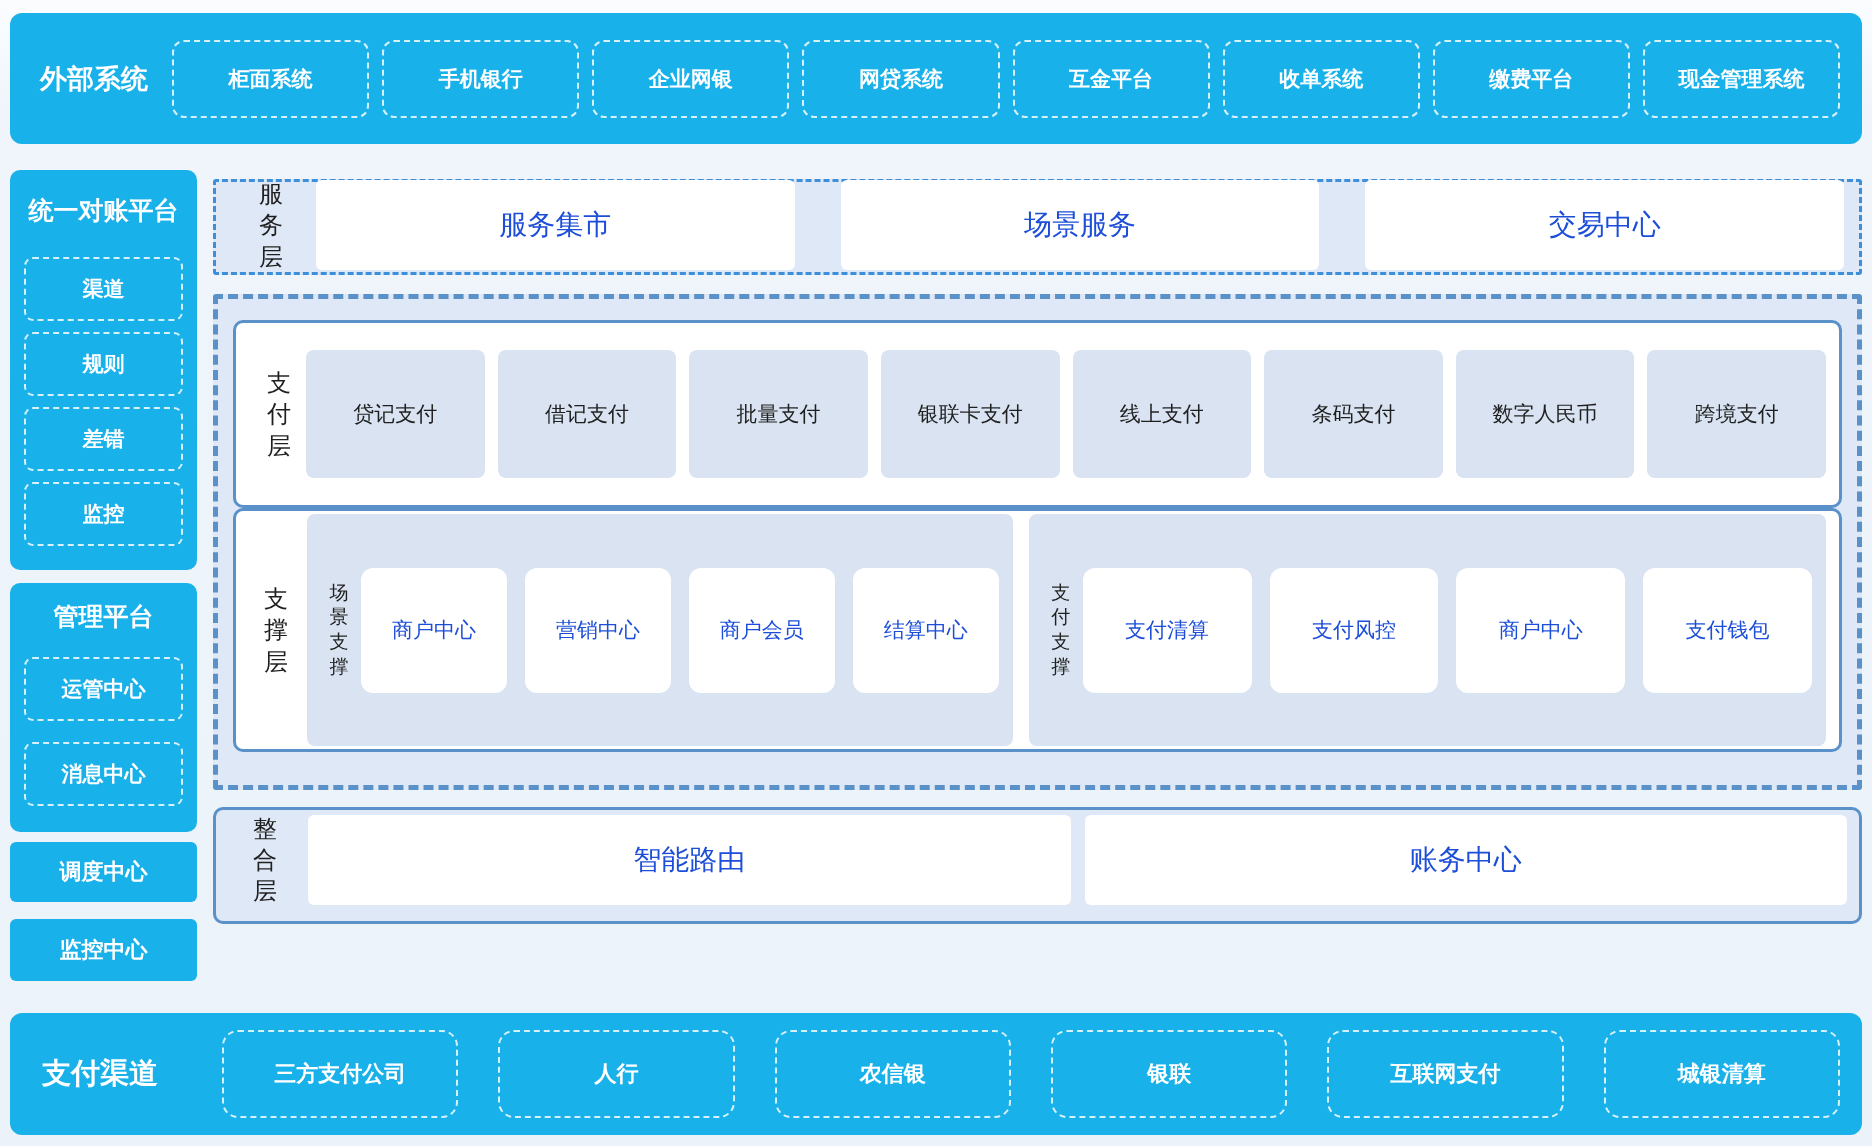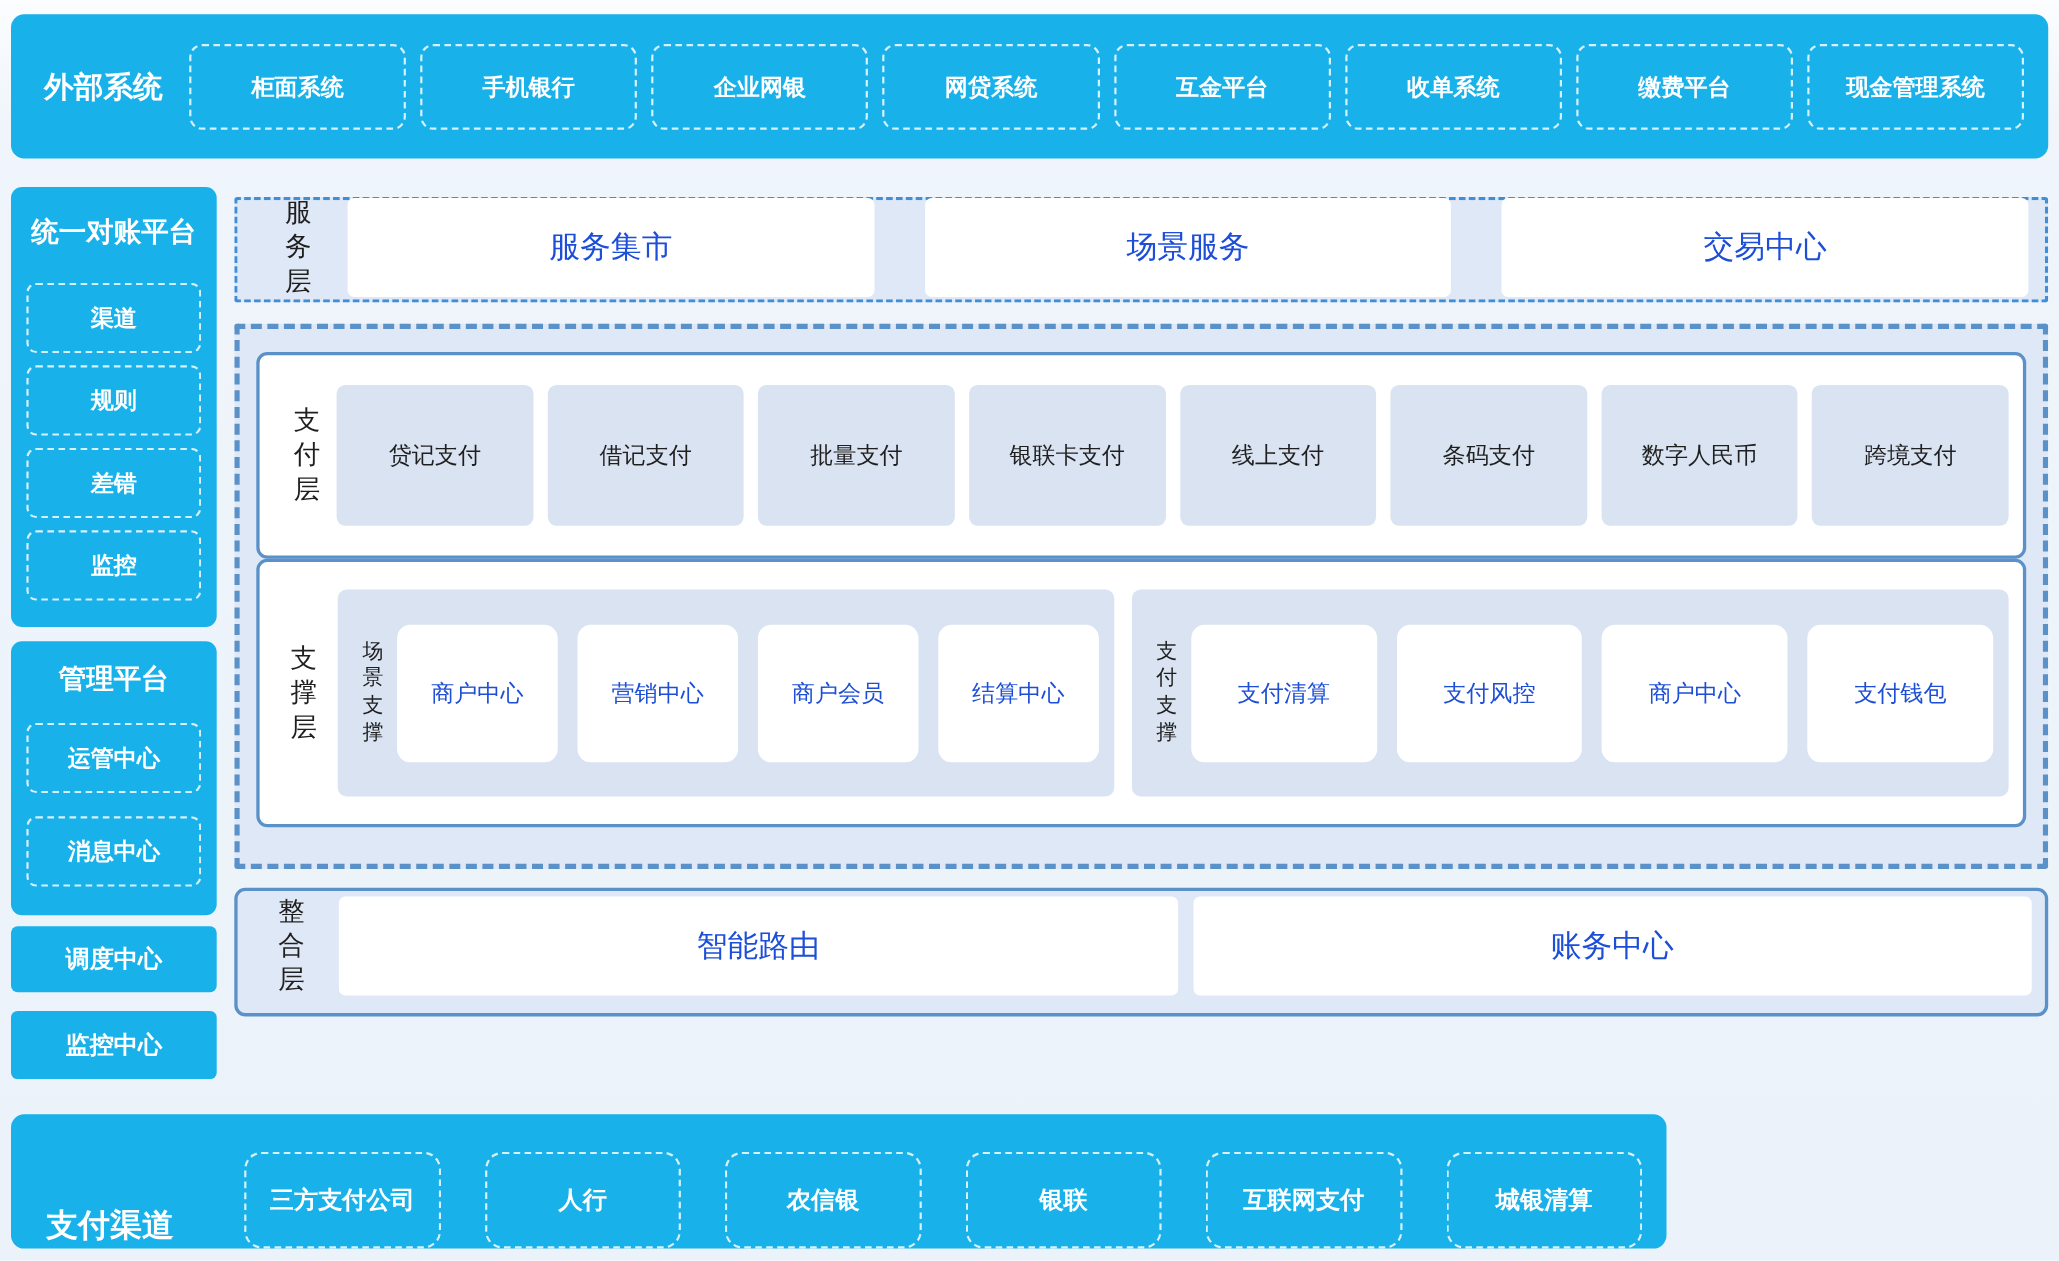--- a/index.html
+++ b/index.html
@@ -97,21 +97,21 @@
   .payment-boxes { flex: 1; display: flex; gap: 13px; margin-left: 12px; }
   .payment-boxes .lite-box {
     flex: 1; height: 128px;
     background: #d9e3f1; border-radius: 8px;
     display: flex; align-items: center; justify-content: center;
     font-size: 21px;
   }
   .support-layer { height: 244px; margin-top: 0; padding: 0 13px 0 25px; justify-content: space-between; }
   .support-groups { flex: 1; display: flex; gap: 16px; margin-left: 16px; }
   .group-panel {
-    background: #d9e3f1; border-radius: 8px; height: 188px;
+    background: #d9e3f1; border-radius: 8px; height: 232px;
     display: flex; align-items: center; padding: 0 14px 0 20px;
   }
   .group-panel.g1 { flex: 88; }
   .group-panel.g2 { flex: 100; }
   .group-panel .vlabel { font-size: 19px; width: 24px; min-width: 24px; }
   .group-boxes { flex: 1; display: flex; gap: 18px; margin-left: 10px; }
   .group-boxes .white-box { flex: 1; height: 125px; border-radius: 12px; font-size: 21px; }
 
   .integration-layer {
     margin-top: 17px; height: 117px;
@@ -119,23 +119,23 @@
     border: 3px solid #5b91c9;
     border-radius: 10px;
     display: flex; align-items: center;
     padding: 0 12px 12px 34px;
   }
   .integration-boxes { flex: 1; display: flex; gap: 14px; margin-left: 28px; }
   .integration-boxes .white-box { flex: 1; height: 90px; }
 
   
   .bottom-bar {
-    position: absolute; left: 10px; top: 1013px; width: 1505px; height: 122px;
+    position: absolute; left: 10px; top: 1013px; width: 1852px; height: 122px;
     border-radius: 12px;
-    display: flex; align-items: flex-end;
+    display: flex; align-items: center;
     padding: 0 22px 0 32px;
   }
   .bottom-title { font-size: 29px; font-weight: bold; white-space: nowrap; }
   .bottom-items { flex: 1; display: flex; gap: 40px; margin-left: 64px; }
   .bottom-items .dashed-white { flex: 1; height: 88px; font-size: 22px; border-radius: 16px; }
 </style>
 </head>
 <body>
 
 <div class="canvas">

